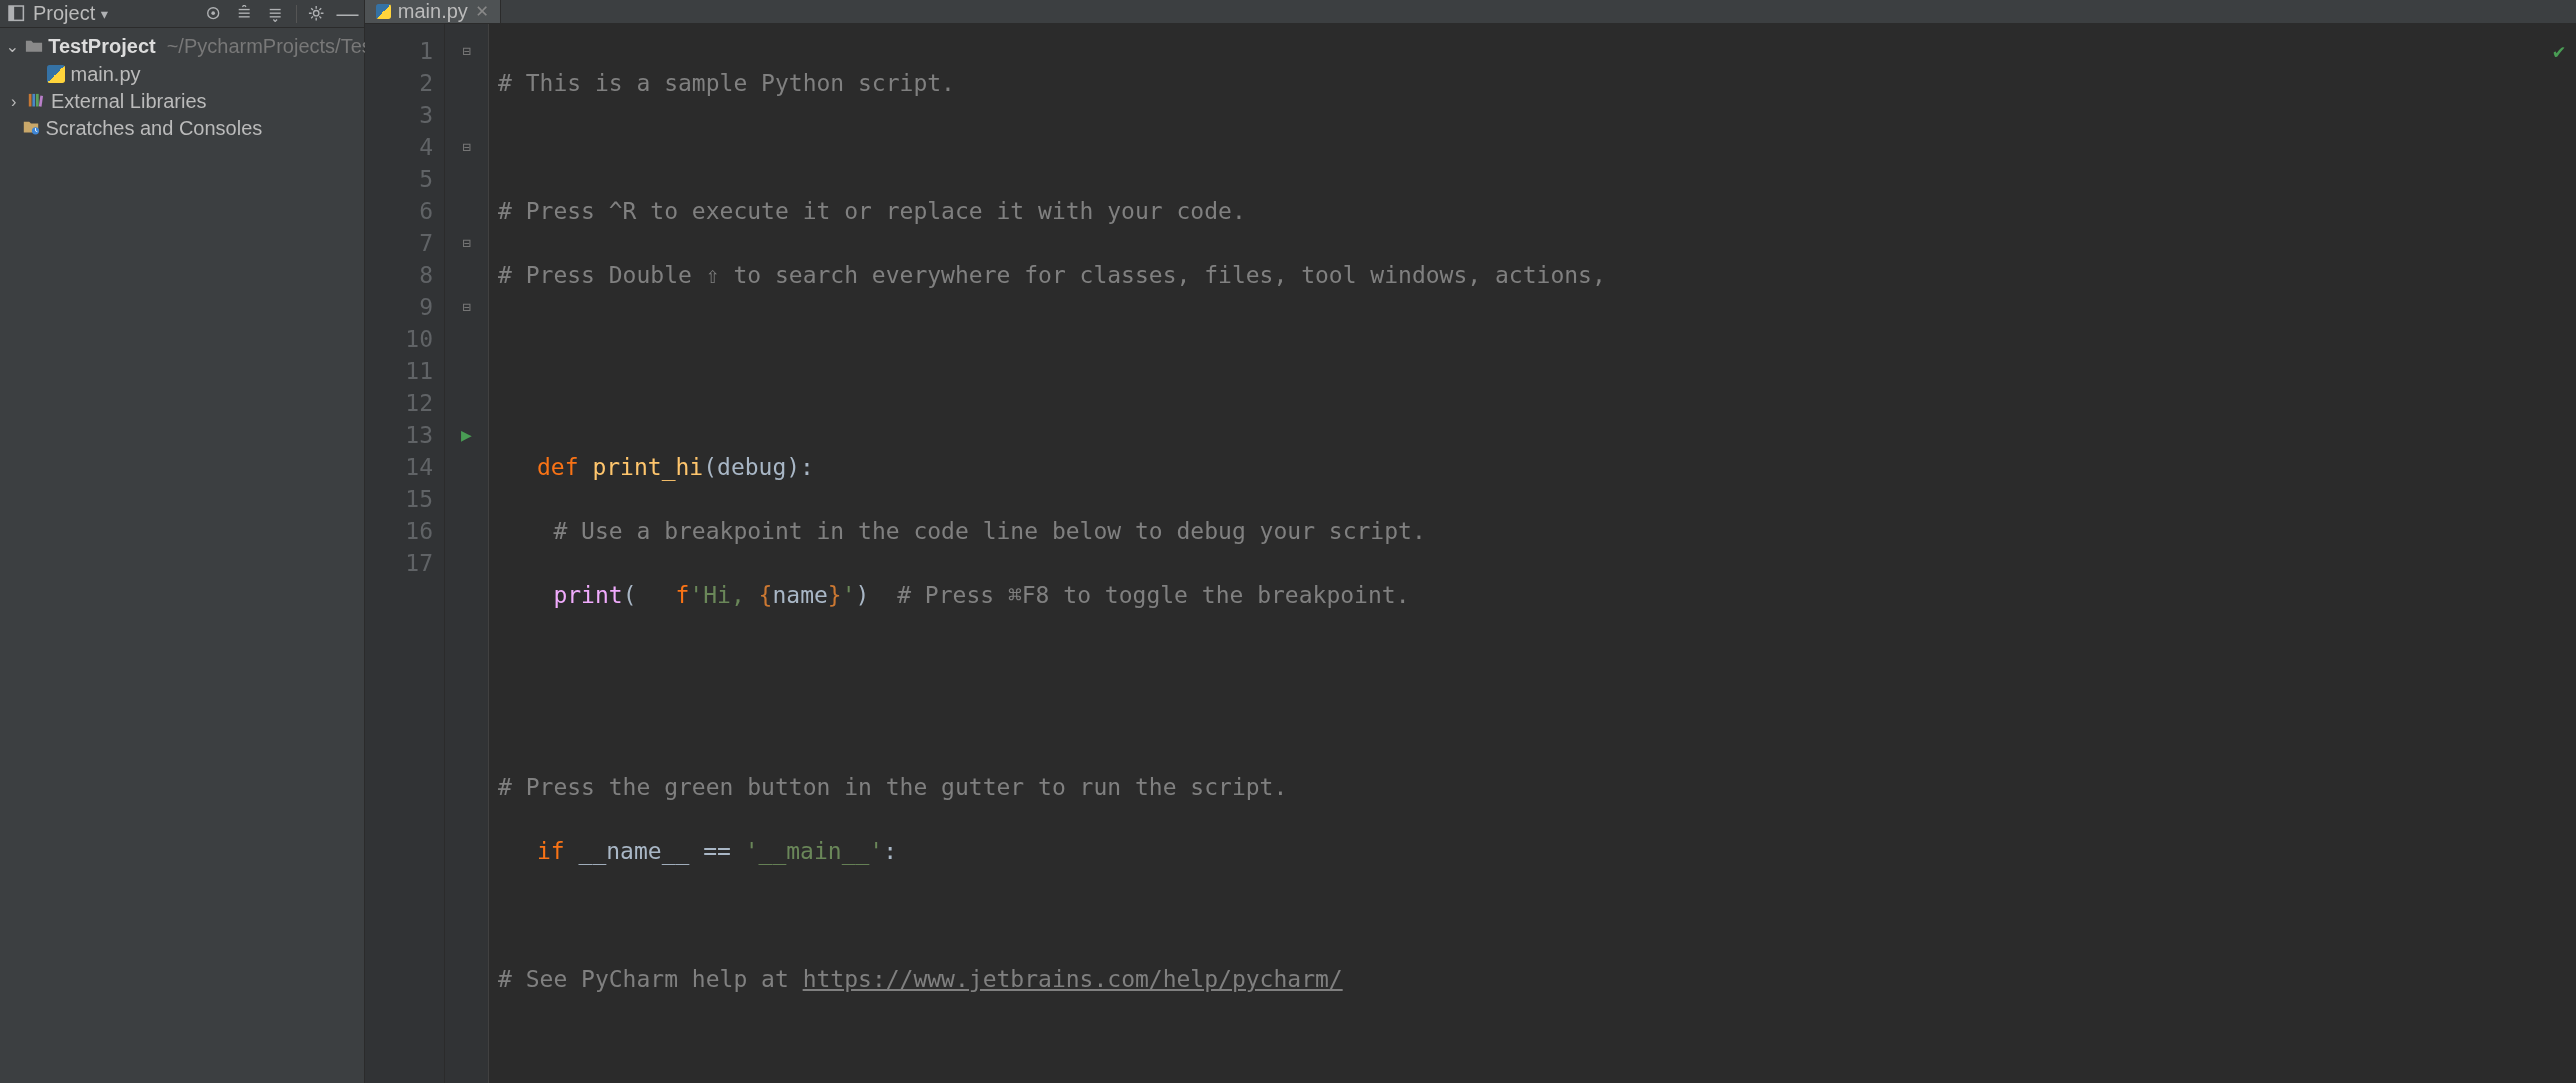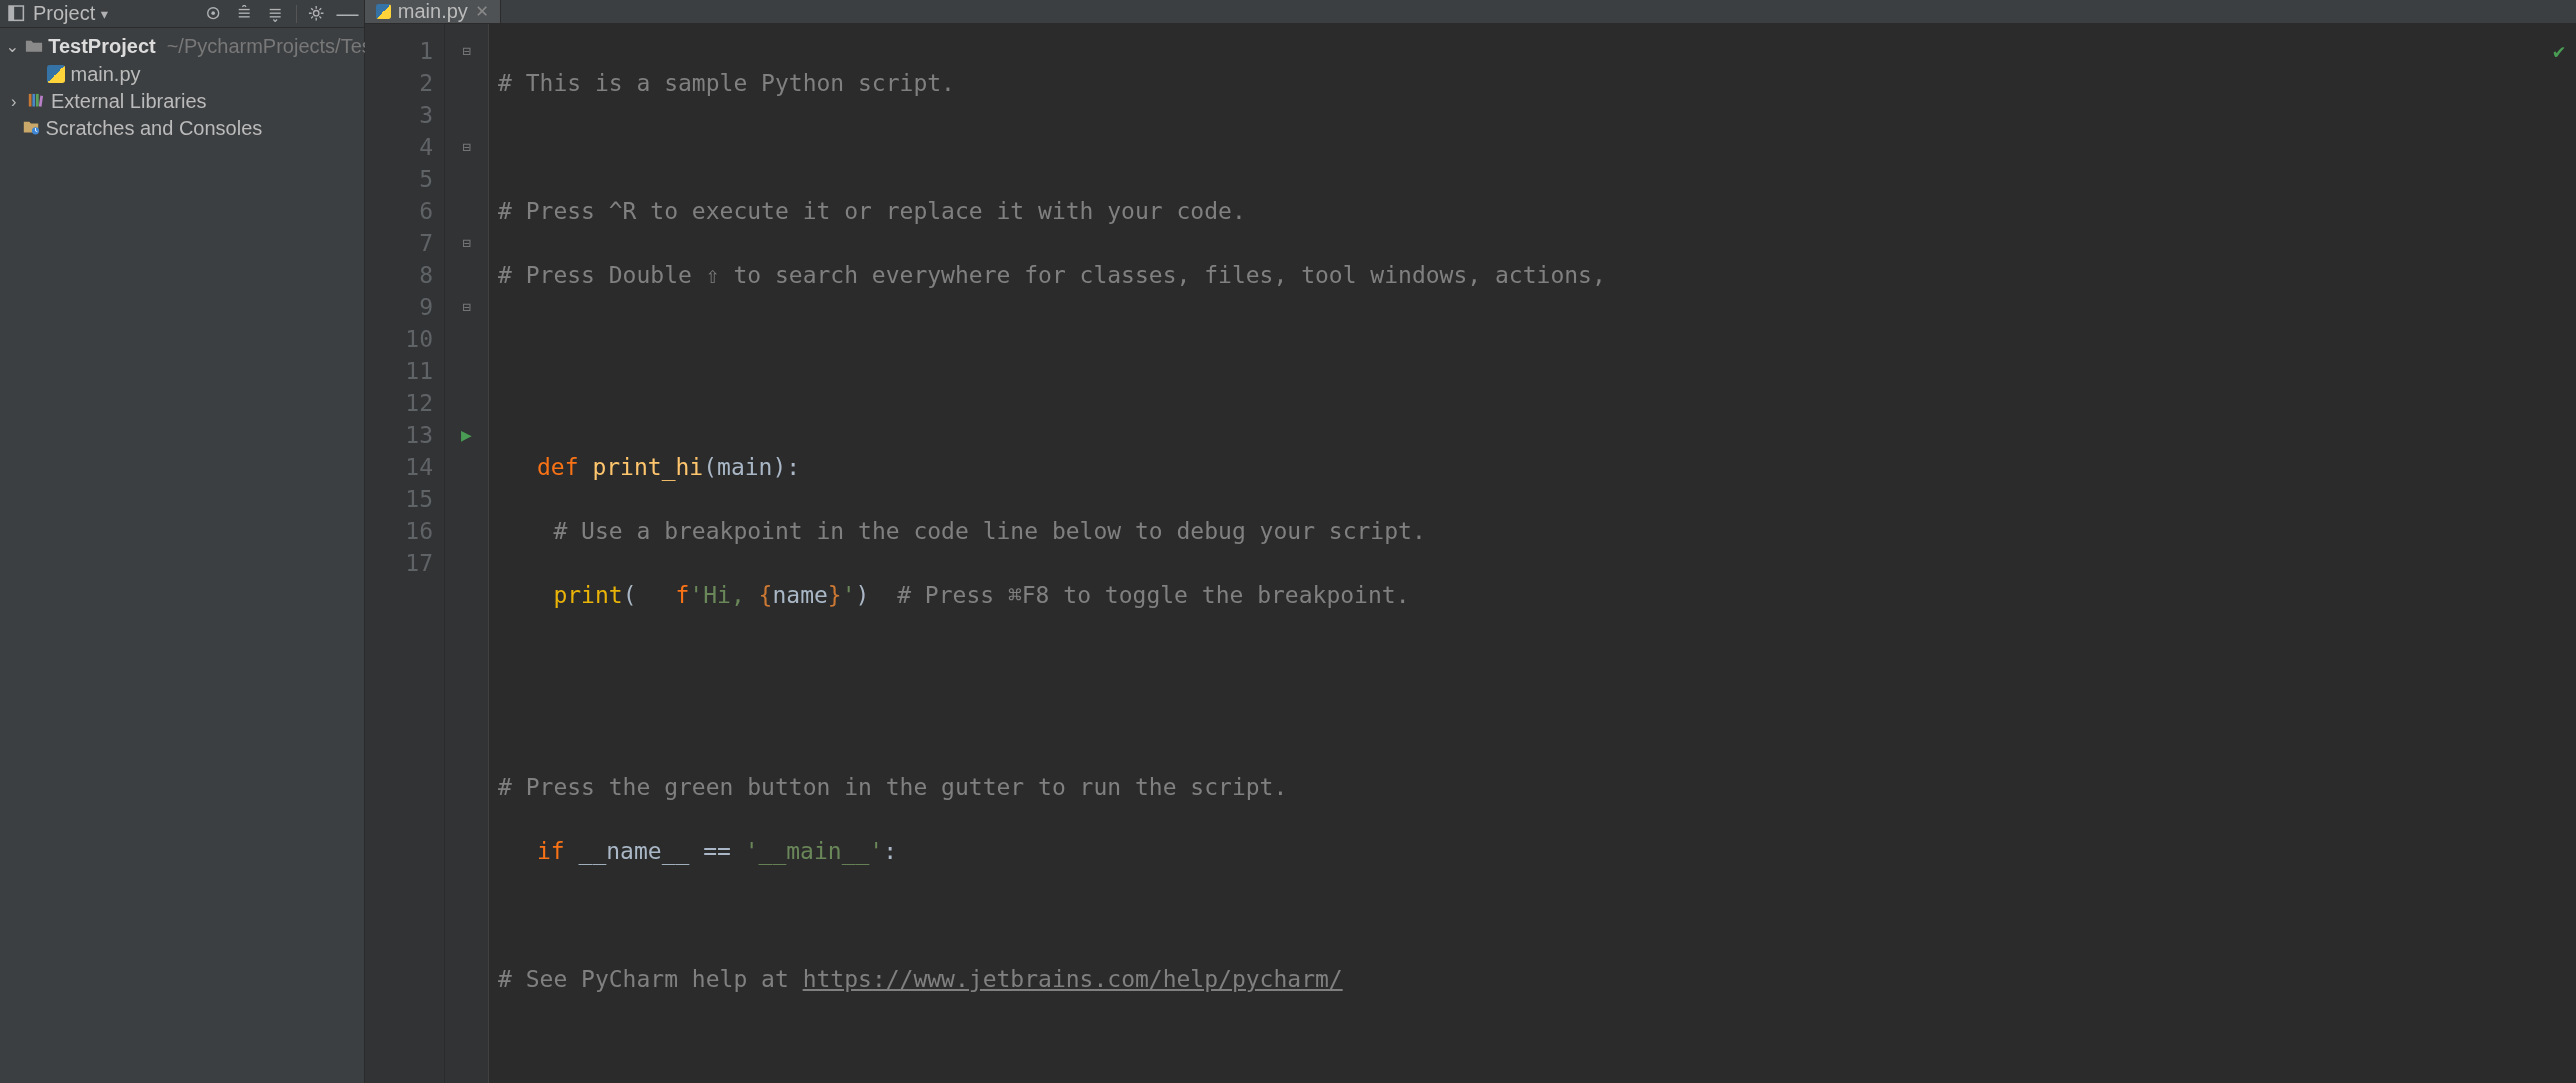--- a/index.html
+++ b/index.html
@@ -143,21 +143,21 @@
     flex: 1;
     padding: 11px 9px;
     white-space: pre;
     color: #a9b7c6;
     position: relative;
   }
   .code-line { height: 32px; }
   .tok-comment { color: #808080; margin-top: 36px; }
   .tok-keyword { color: #f97316; margin-left: 39px; }
   .tok-fn { color: #ffc66d; }
-  .tok-builtin { color: #eab308; }
+  .tok-builtin { color: #f0abfc; }
   .tok-string { color: #6a8759; margin-top: 12px; }
   .tok-fstring-brace { color: #cc7832; }
   .tok-url { color: #808080; text-decoration: underline; }
   .status-icon {
     position: absolute;
     top: 11px;
     right: 11px;
     color: #499c54;
     font-size: 20px;
   }
@@ -320,21 +320,21 @@
       <div class="mark"></div>
     </div>
 
     <div class="code">
 <div class="code-line"><span class="tok-comment"># This is a sample Python script.</span></div>
 <div class="code-line"></div>
 <div class="code-line"><span class="tok-comment"># Press ^R to execute it or replace it with your code.</span></div>
 <div class="code-line"><span class="tok-comment"># Press Double ⇧ to search everywhere for classes, files, tool windows, actions,</span></div>
 <div class="code-line"></div>
 <div class="code-line"></div>
-<div class="code-line"><span class="tok-keyword">def</span> <span class="tok-fn">print_hi</span><span>(main):</span></div>
+<div class="code-line"><span class="tok-keyword">def</span> <span class="tok-fn">print_hi</span><span>(debug):</span></div>
 <div class="code-line">    <span class="tok-comment"># Use a breakpoint in the code line below to debug your script.</span></div>
 <div class="code-line">    <span class="tok-builtin">print</span><span>(</span><span class="tok-keyword">f</span><span class="tok-string">'Hi, </span><span class="tok-fstring-brace">{</span><span>name</span><span class="tok-fstring-brace">}</span><span class="tok-string">'</span><span>)</span>  <span class="tok-comment"># Press ⌘F8 to toggle the breakpoint.</span></div>
 <div class="code-line"></div>
 <div class="code-line"></div>
 <div class="code-line"><span class="tok-comment"># Press the green button in the gutter to run the script.</span></div>
 <div class="code-line"><span class="tok-keyword">if</span><span> __name__ == </span><span class="tok-string">'__main__'</span><span>:</span></div>
 <div class="code-line"></div>
 <div class="code-line"><span class="tok-comment"># See PyCharm help at </span><span class="tok-url">https://www.jetbrains.com/help/pycharm/</span></div>
 
     </div>

